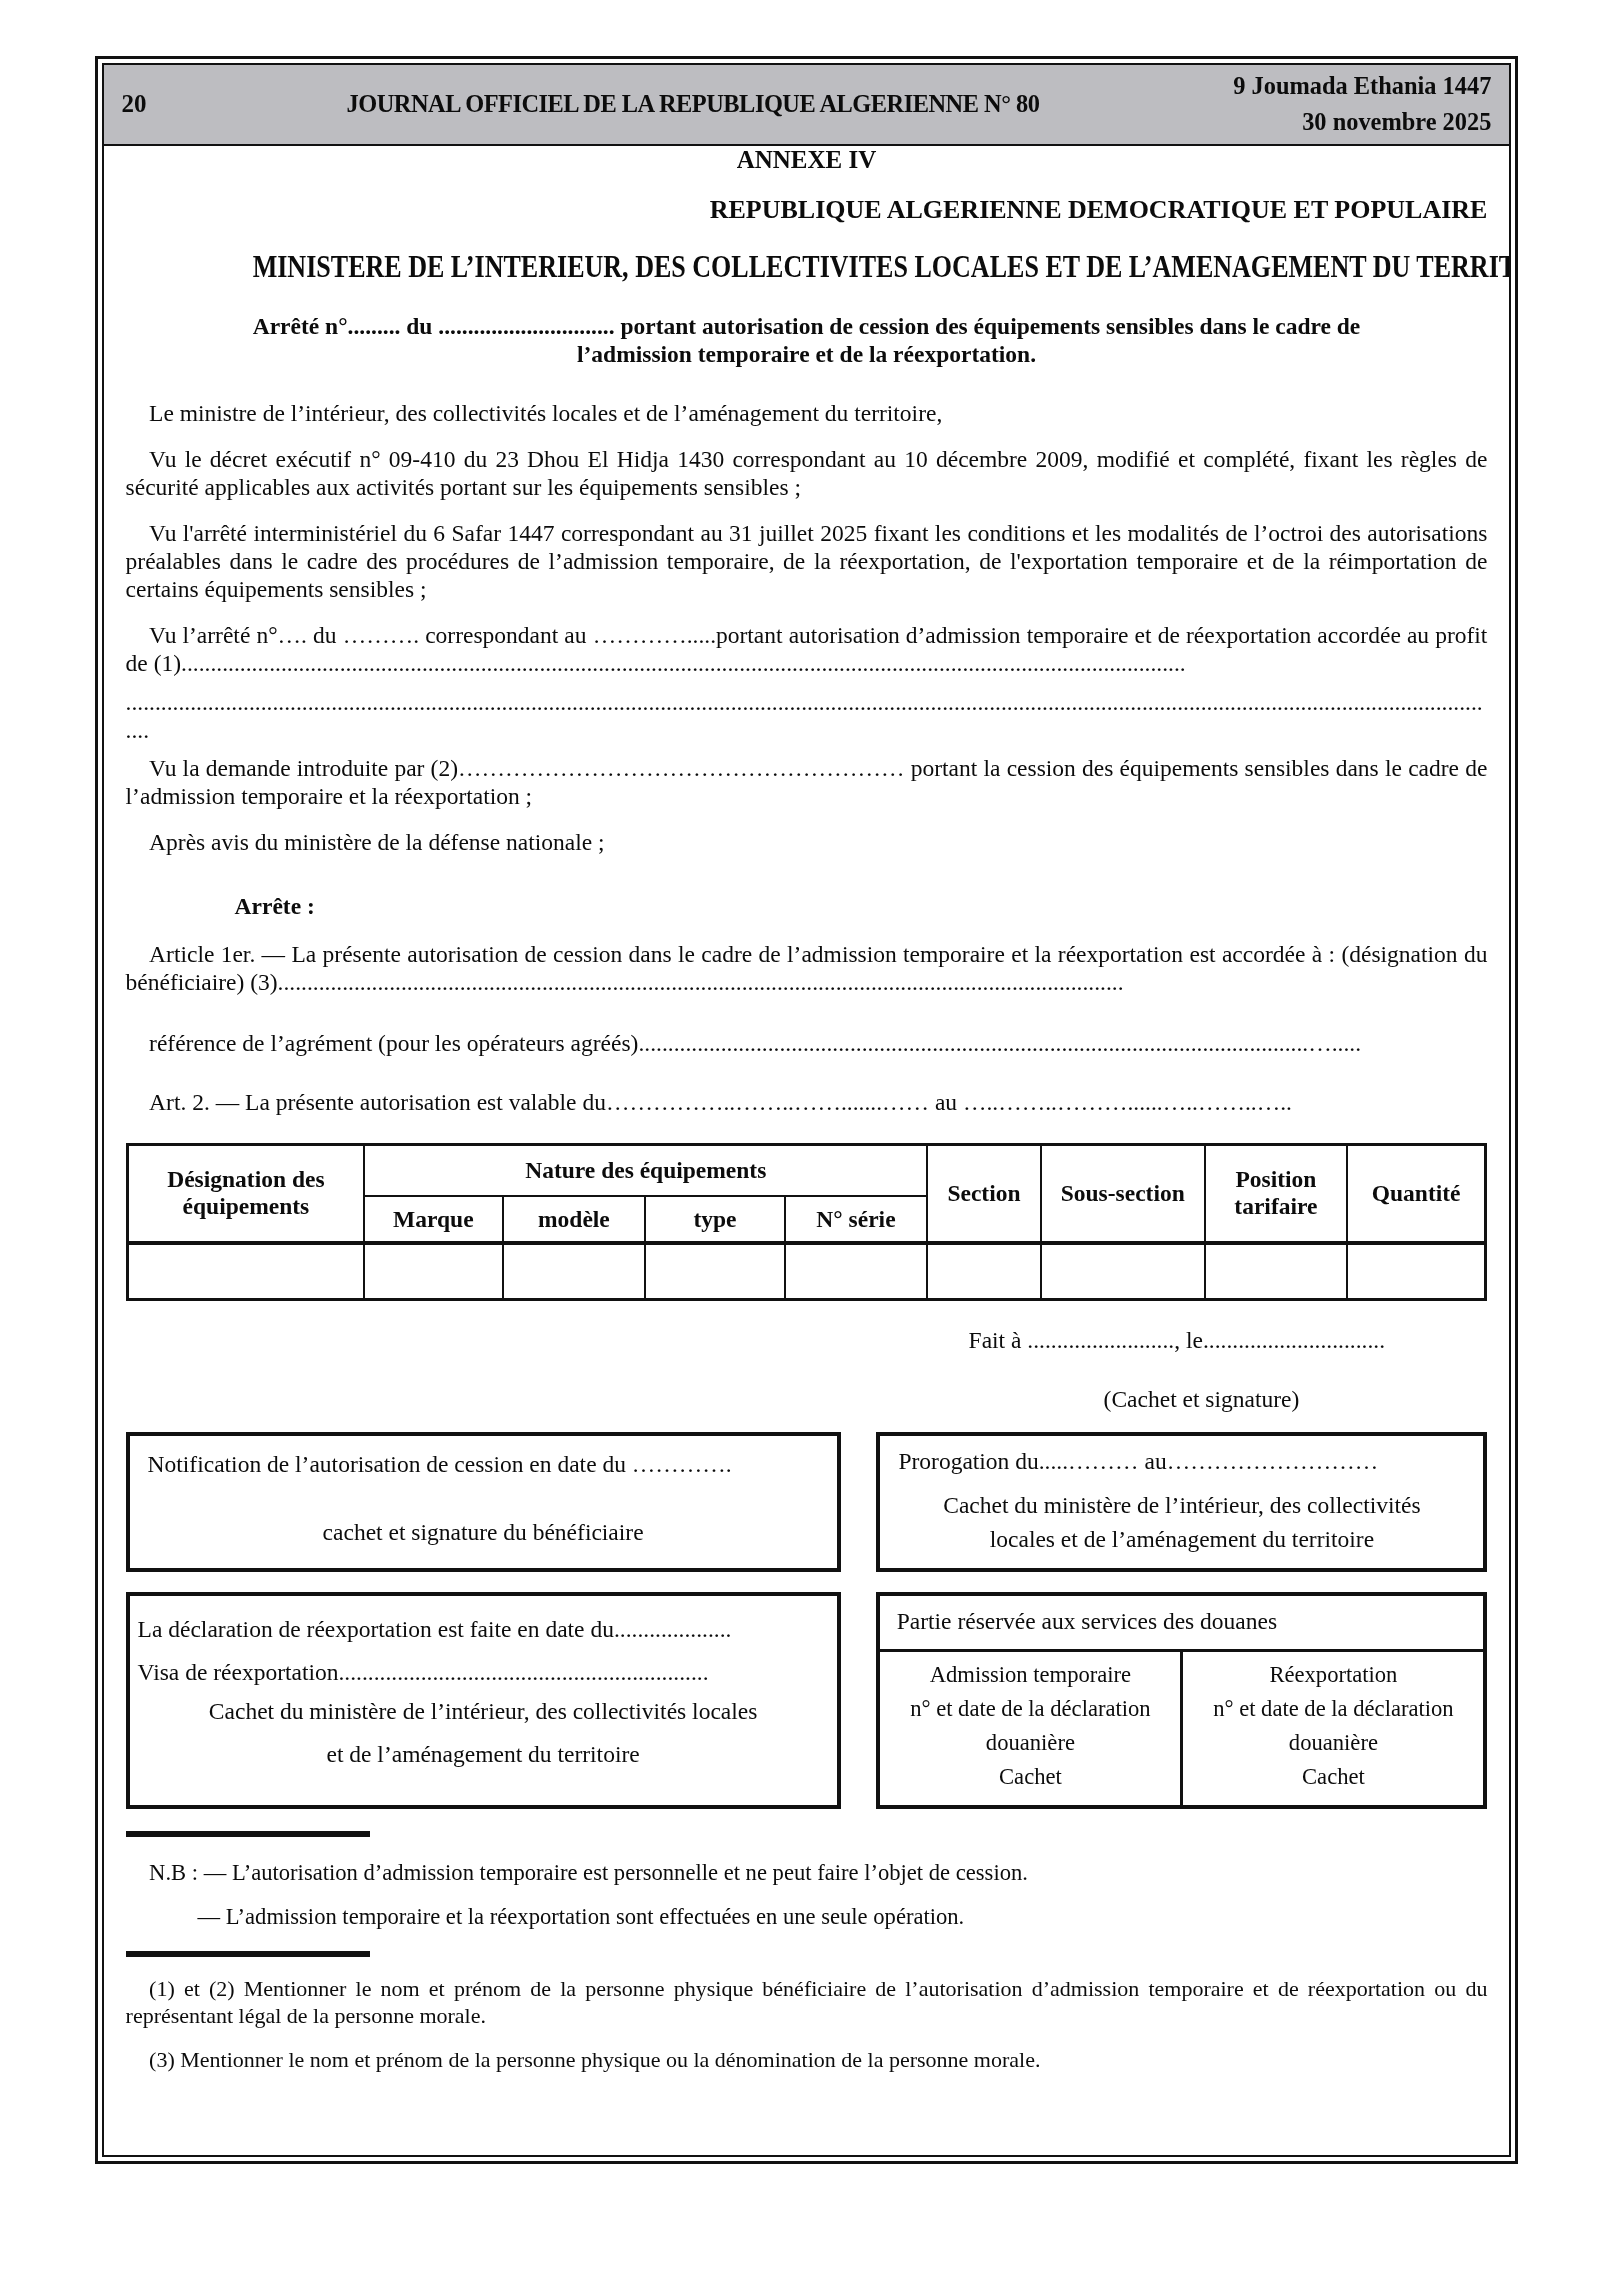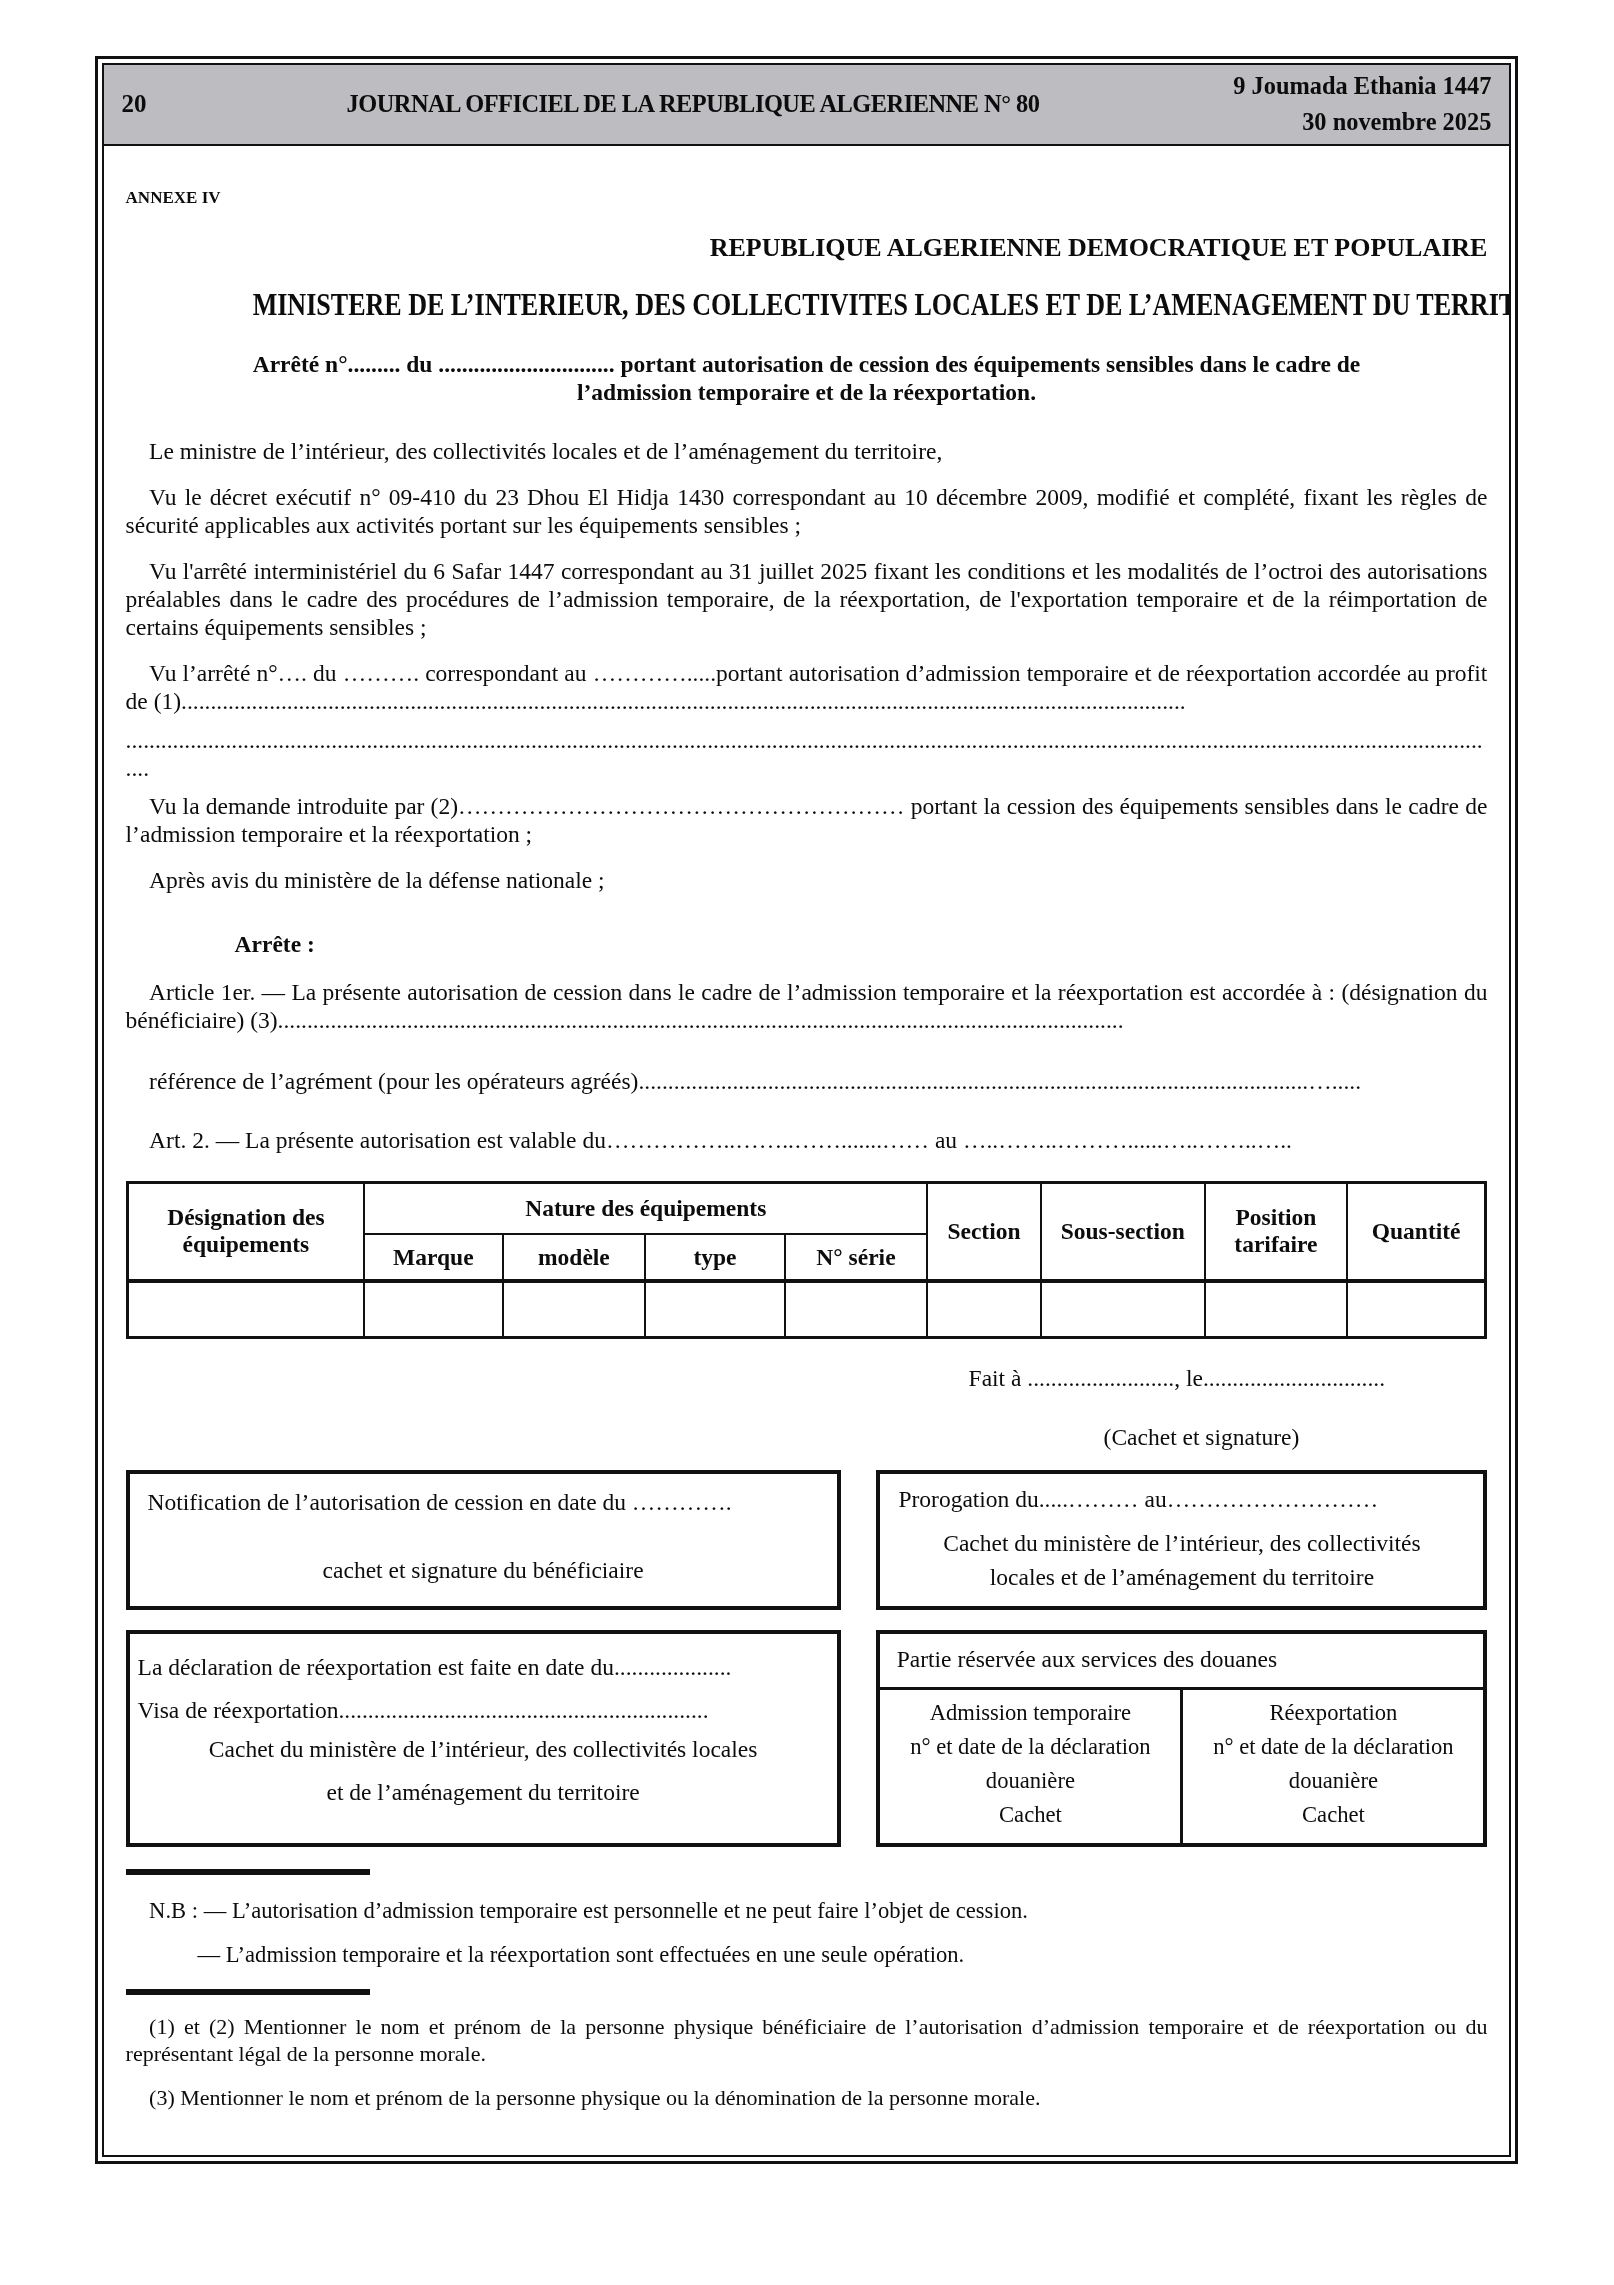--- a/index.html
+++ b/index.html
@@ -10,21 +10,21 @@
   .frame-inner{border:2.7px solid #111;height:100%;box-sizing:border-box;
                display:flex;flex-direction:column;overflow:hidden;}
   
   .page-header{height:81px;flex:0 0 81px;background:#bdbdc1;border-bottom:2.7px solid #111;
                display:flex;align-items:center;padding:0 18px;font-weight:bold;box-sizing:border-box;}
   .page-number{font-size:25px;width:72px;}
   .journal-title{flex:1;text-align:center;font-size:24.4px;letter-spacing:-0.5px;}
   .issue-dates{width:299px;text-align:right;font-size:24.4px;line-height:36px;}
   
   .content{flex:1;padding:0 22px;font-size:23.5px;line-height:28px;}
-  .h-annexe{margin-top:38px;font-weight:bold;font-size:17px;}
+  .h-annexe{text-align:center;font-weight:bold;font-size:25px;}
   .h-republique{margin-top:22px;text-align:right;font-weight:bold;font-size:26px;}
   .h-ministere{margin-top:29px;text-align:center;font-weight:bold;font-size:31px;white-space:nowrap;}
   .h-ministere span{display:inline-block;transform:scaleX(0.84);transform-origin:center;}
   .subject{margin-top:31px;text-align:center;font-weight:bold;font-size:23.5px;line-height:28px;}
   .para{margin-top:18px;text-align:justify;text-indent:23.5px;overflow-wrap:anywhere;}
   .p-first{margin-top:31px;}
   .dotted-line{margin-top:11px;overflow-wrap:anywhere;text-align:justify;}
   .p-demande{margin-top:10px;}
   .arrete{margin-top:36px;font-weight:bold;margin-left:109px;}
   .p-article1{margin-top:20px;}

